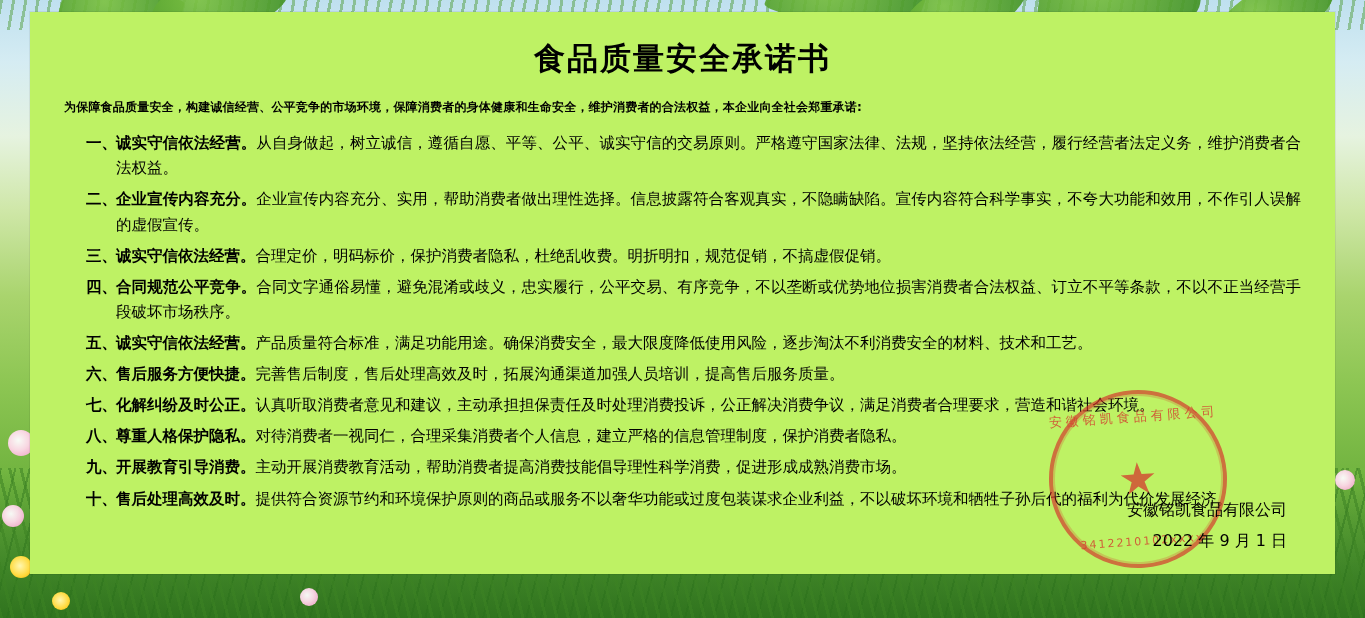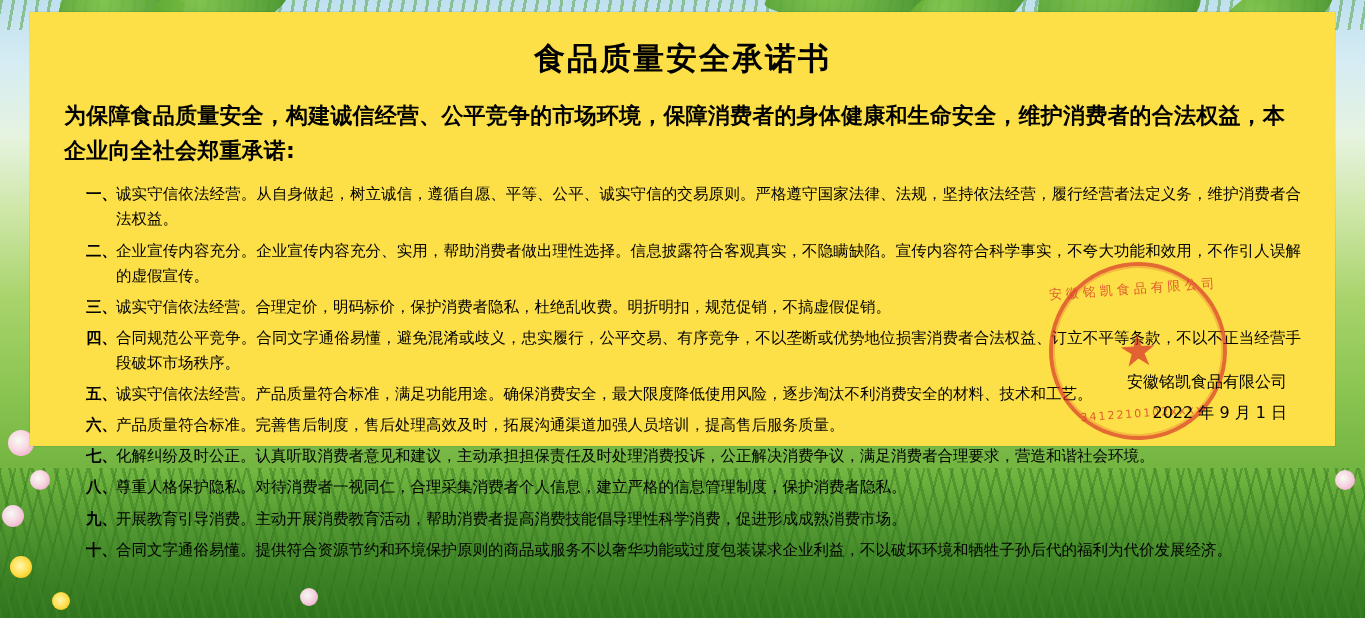--- a/index.html
+++ b/index.html
@@ -84,43 +84,43 @@
   }
   .fy1 { left: 10px; top: 556px; }
   .fy2 { left: 52px; top: 592px; width: 18px; height: 18px;}
 
   
   .doc {
     position: absolute;
     left: 30px;
     top: 12px;
     width: 1305px;
-    height: 434px;
-    background: #fde047;
+    height: 562px;
+    background: #bef264;
     box-shadow: 0 0 0 1px rgba(0,0,0,0.06);
   }
   .doc-inner {
     position: relative;
     padding: 18px 34px 0 34px;
     height: 100%;
     box-sizing: border-box;
   }
 
   .doc-title {
     text-align: center;
     font-size: 31px;
     font-weight: bold;
     letter-spacing: 2px;
     color: #000;
     margin: 8px 0 18px 0;
     font-family: "DejaVu Sans", "Liberation Sans", sans-serif;
   }
 
   .lead {
-    font-size: 22px;
+    font-size: 12px;
     font-weight: bold;
     color: #000;
     line-height: 1.6;
     margin: 0 0 14px 0;
     letter-spacing: 0.2px;
     font-family: "DejaVu Sans", "Liberation Sans", sans-serif;
   }
 
   .clauses {
     margin: 0;
@@ -142,21 +142,21 @@
     width: 52px;
     padding-left: 22px;
     box-sizing: border-box;
     white-space: nowrap;
   }
   .clause-body {
     flex: 1 1 auto;
     text-align: justify;
   }
   .clause-head {
-    font-weight: normal;
+    font-weight: bold;
   }
 
   
   .sign-block {
     position: absolute;
     right: 48px;
     bottom: 18px;
     width: 380px;
     text-align: right;
     font-size: 16px;
@@ -270,21 +270,21 @@
         <li class="clause">
           <span class="clause-num">五、</span>
           <span class="clause-body">
             <span class="clause-head">诚实守信依法经营。</span><span>产品质量符合标准，满足功能用途。确保消费安全，最大限度降低使用风险，逐步淘汰不利消费安全的材料、技术和工艺。</span>
           </span>
         </li>
 
         <li class="clause">
           <span class="clause-num">六、</span>
           <span class="clause-body">
-            <span class="clause-head">产品质量符合标准。</span><span>完善售后制度，售后处理高效及时，拓展沟通渠道加强人员培训，提高售后服务质量。</span>
+            <span class="clause-head">售后服务方便快捷。</span><span>完善售后制度，售后处理高效及时，拓展沟通渠道加强人员培训，提高售后服务质量。</span>
           </span>
         </li>
 
         <li class="clause">
           <span class="clause-num">七、</span>
           <span class="clause-body">
             <span class="clause-head">化解纠纷及时公正。</span><span>认真听取消费者意见和建议，主动承担担保责任及时处理消费投诉，公正解决消费争议，满足消费者合理要求，营造和谐社会环境。</span>
           </span>
         </li>
 
@@ -298,21 +298,21 @@
         <li class="clause">
           <span class="clause-num">九、</span>
           <span class="clause-body">
             <span class="clause-head">开展教育引导消费。</span><span>主动开展消费教育活动，帮助消费者提高消费技能倡导理性科学消费，促进形成成熟消费市场。</span>
           </span>
         </li>
 
         <li class="clause">
           <span class="clause-num">十、</span>
           <span class="clause-body">
-            <span class="clause-head">合同文字通俗易懂。</span><span>提供符合资源节约和环境保护原则的商品或服务不以奢华功能或过度包装谋求企业利益，不以破坏环境和牺牲子孙后代的福利为代价发展经济。</span>
+            <span class="clause-head">售后处理高效及时。</span><span>提供符合资源节约和环境保护原则的商品或服务不以奢华功能或过度包装谋求企业利益，不以破坏环境和牺牲子孙后代的福利为代价发展经济。</span>
           </span>
         </li>
 
       </ul>
 
       <div class="seal">
         <div class="seal-text-top">安徽铭凯食品有限公司</div>
         <div class="seal-star">★</div>
         <div class="seal-text-bottom">3412210102xxxx</div>
       </div>

